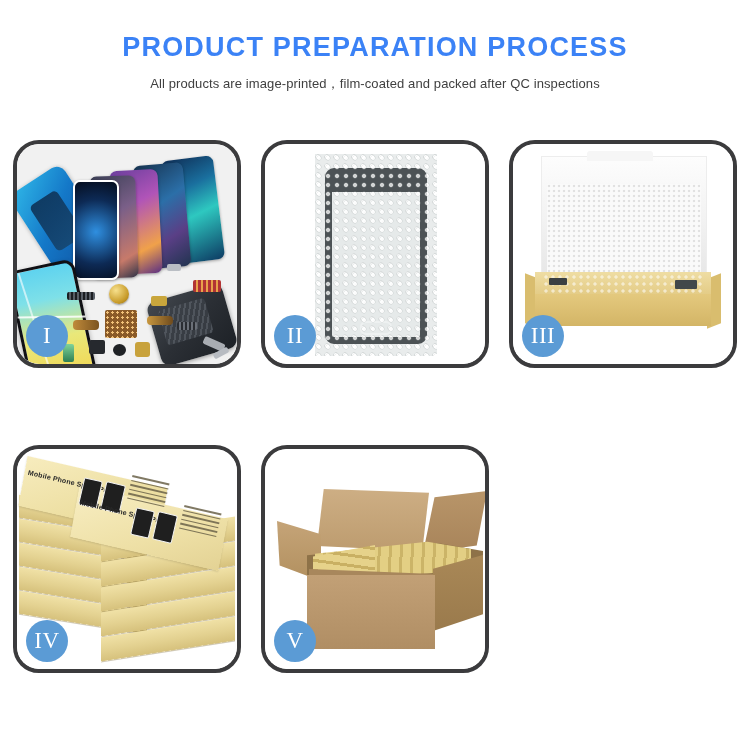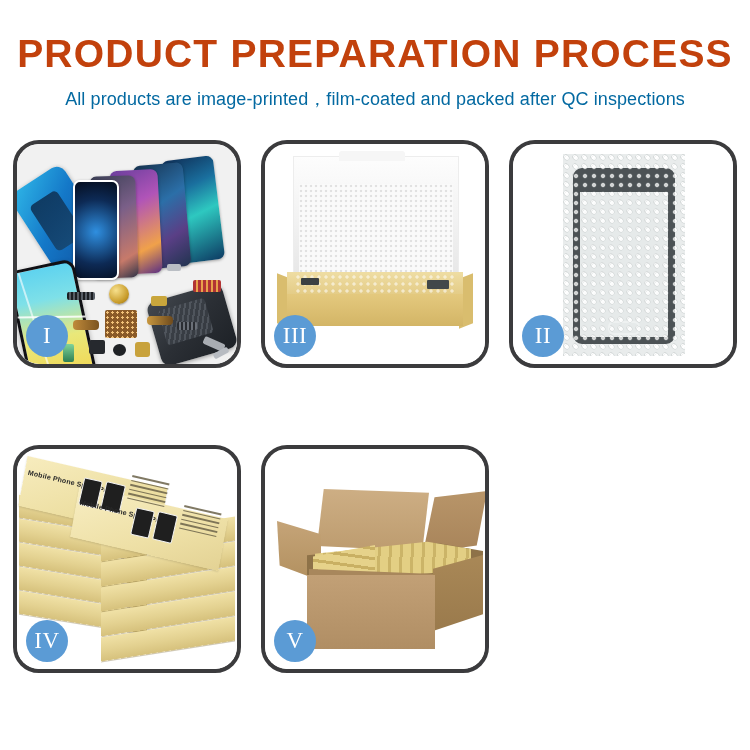--- a/index.html
+++ b/index.html
@@ -16,33 +16,33 @@
   }
 
   
   .header {
     width: 100%;
     padding-top: 34px;
     text-align: center;
   }
   .page-title {
     font-family: "Liberation Sans", sans-serif;
-    font-size: 39px;
+    font-size: 27px;
     font-weight: bold;
     letter-spacing: 1.2px;
-    color: #c2410c;
+    color: #3b82f6;
     line-height: 1;
     margin: 0;
     white-space: nowrap;
   }
   .page-subtitle {
     font-family: "Liberation Sans", sans-serif;
-    font-size: 18px;
+    font-size: 13px;
     font-weight: normal;
-    color: #0369a1;
+    color: #404040;
     margin: 14px 0 2px 0;
     letter-spacing: 0.1px;
     white-space: nowrap;
   }
 
   
   .grid {
     position: absolute;
     top: 140px;
     left: 13px;
@@ -456,41 +456,41 @@
       <div class="part pt7"></div>
       <div class="part pt8"></div>
       <div class="part pt9"></div>
       <div class="part pt10"></div>
       <div class="part pt11"></div>
       <div class="part pt12"></div>
     </div>
     <div class="badge">I</div>
   </div>
 
+  <div class="panel p2">
+    <div class="panel-media">
+      <div class="bubble-sheet">
+        <div class="screen-dark"></div>
+        <div class="bubble-overlay"></div>
+      </div>
+    </div>
+    <div class="badge">II</div>
+  </div>
+
   <div class="panel p3">
     <div class="panel-media">
       <div class="lid"></div>
       <div class="lid-foam"></div>
       <div class="box3-left"></div>
       <div class="box3-right"></div>
       <div class="box3-tray"></div>
       <div class="screen-in-box"></div>
       <div class="box3-front"></div>
     </div>
     <div class="badge">III</div>
-  </div>
-
-  <div class="panel p2">
-    <div class="panel-media">
-      <div class="bubble-sheet">
-        <div class="screen-dark"></div>
-        <div class="bubble-overlay"></div>
-      </div>
-    </div>
-    <div class="badge">II</div>
   </div>
 
   <div class="panel p4">
     <div class="panel-media">
       <div class="stackwrap">
         <div class="bx bxL bxL1"></div>
         <div class="bx bxL bxL2"></div>
         <div class="bx bxL bxL3"></div>
         <div class="bx bxL bxL4"></div>
         <div class="bx bxL bxL5"></div>

